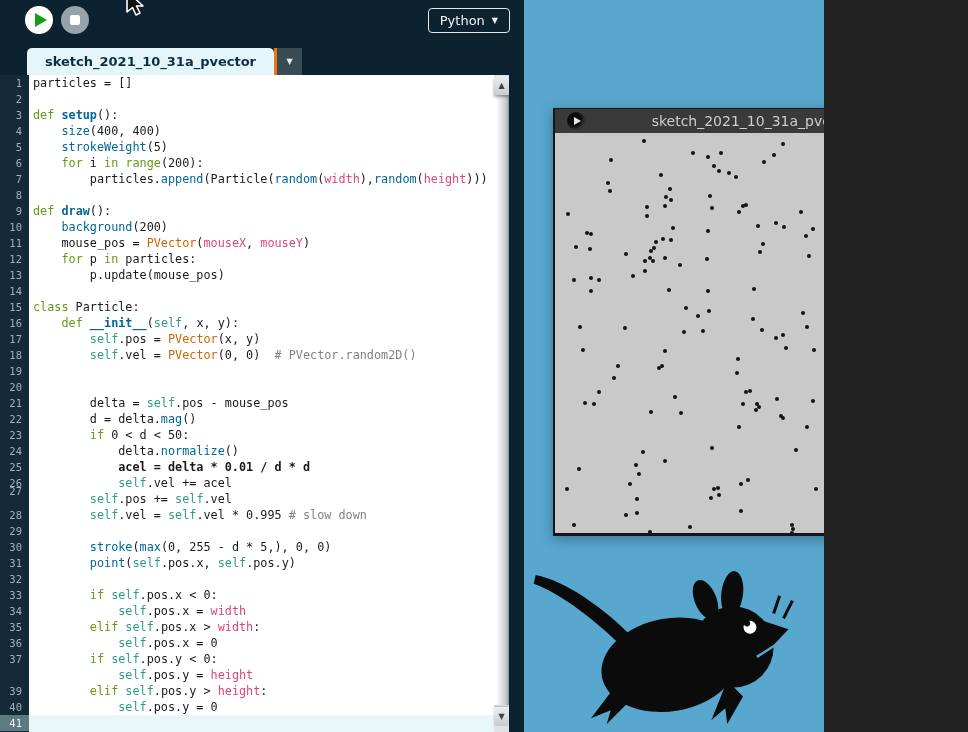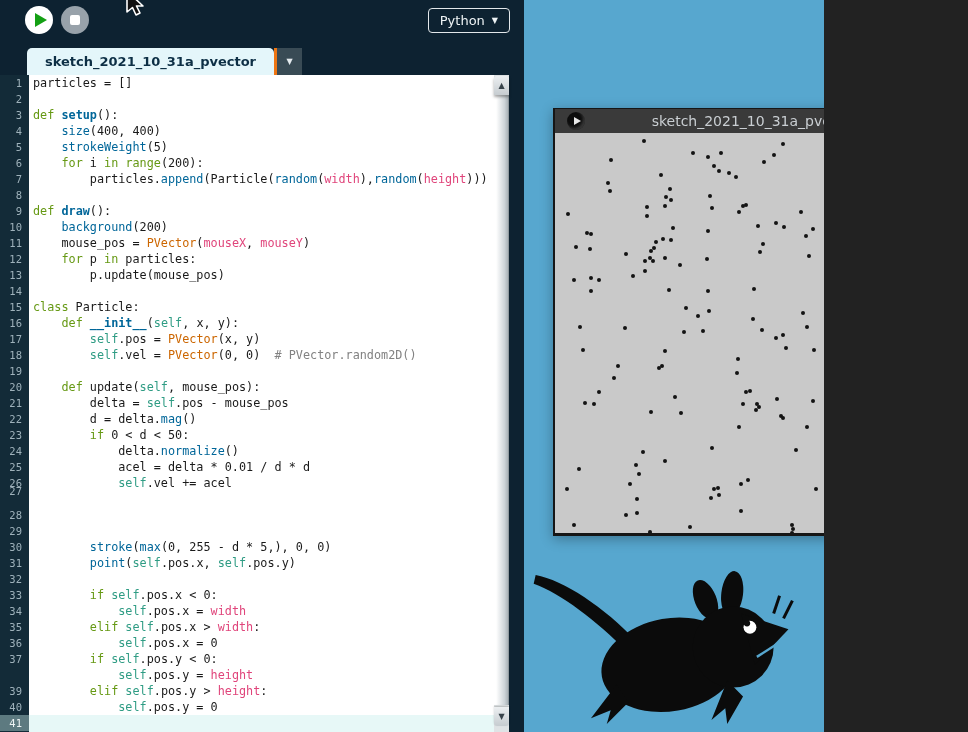--- a/index.html
+++ b/index.html
@@ -160,27 +160,28 @@
           <div class="code-line" style="top: 144px;"><span>    </span><span class="tok-f">background</span><span>(200)</span></div>
           <div class="code-line" style="top: 160px;"><span>    mouse_pos = </span><span class="tok-t">PVector</span><span>(</span><span class="tok-s">mouseX</span><span>, </span><span class="tok-s">mouseY</span><span>)</span></div>
           <div class="code-line" style="top: 176px;"><span>    </span><span class="tok-k">for</span><span> p </span><span class="tok-k">in</span><span> particles:</span></div>
           <div class="code-line" style="top: 192px;"><span>        p.update(mouse_pos)</span></div>
           <div class="code-line" style="top: 208px;"></div>
           <div class="code-line" style="top: 224px;"><span class="tok-k">class</span><span> Particle:</span></div>
           <div class="code-line" style="top: 240px;"><span>    </span><span class="tok-k">def</span><span> </span><span class="tok-d">__init__</span><span>(</span><span class="tok-e">self</span><span>, x, y):</span></div>
           <div class="code-line" style="top: 256px;"><span>        </span><span class="tok-e">self</span><span>.pos = </span><span class="tok-t">PVector</span><span>(x, y)</span></div>
           <div class="code-line" style="top: 272px;"><span>        </span><span class="tok-e">self</span><span>.vel = </span><span class="tok-t">PVector</span><span>(0, 0)  </span><span class="tok-c"># PVector.random2D()</span></div>
           <div class="code-line" style="top: 288px;"></div>
-          <div class="code-line" style="top: 304px;"><span>    </span><span class="tok-k">def</span><span> update(</span><span class="tok-e">self</span><span>, mouse_pos):</span></div>
           <div class="code-line" style="top: 320px;"><span>        delta = </span><span class="tok-e">self</span><span>.pos - mouse_pos</span></div>
           <div class="code-line" style="top: 336px;"><span>        d = delta.</span><span class="tok-f">mag</span><span>()</span></div>
           <div class="code-line" style="top: 352px;"><span>        </span><span class="tok-k">if</span><span> 0 &lt; d &lt; 50:</span></div>
           <div class="code-line" style="top: 368px;"><span>            delta.</span><span class="tok-f">normalize</span><span>()</span></div>
-          <div class="code-line" style="top: 384px;"><span>            acel = delta * 0.01 / d * d</span></div>
+          <div class="code-line" style="top: 384px; font-weight: bold;"><span>            acel = delta * 0.01 / d * d</span></div>
           <div class="code-line" style="top: 400px;"><span>            </span><span class="tok-e">self</span><span>.vel += acel</span></div>
+          <div class="code-line" style="top: 416px;"><span>        </span><span class="tok-e">self</span><span>.pos += </span><span class="tok-e">self</span><span>.vel</span></div>
+          <div class="code-line" style="top: 432px;"><span>        </span><span class="tok-e">self</span><span>.vel = </span><span class="tok-e">self</span><span>.vel * 0.995 </span><span class="tok-c"># slow down</span></div>
           <div class="code-line" style="top: 448px;"></div>
           <div class="code-line" style="top: 464px;"><span>        </span><span class="tok-f">stroke</span><span>(</span><span class="tok-f">max</span><span>(0, 255 - d * 5,), 0, 0)</span></div>
           <div class="code-line" style="top: 480px;"><span>        </span><span class="tok-f">point</span><span>(</span><span class="tok-e">self</span><span>.pos.x, </span><span class="tok-e">self</span><span>.pos.y)</span></div>
           <div class="code-line" style="top: 496px;"></div>
           <div class="code-line" style="top: 512px;"><span>        </span><span class="tok-k">if</span><span> </span><span class="tok-e">self</span><span>.pos.x &lt; 0:</span></div>
           <div class="code-line" style="top: 528px;"><span>            </span><span class="tok-e">self</span><span>.pos.x = </span><span class="tok-s">width</span></div>
           <div class="code-line" style="top: 544px;"><span>        </span><span class="tok-k">elif</span><span> </span><span class="tok-e">self</span><span>.pos.x &gt; </span><span class="tok-s">width</span><span>:</span></div>
           <div class="code-line" style="top: 560px;"><span>            </span><span class="tok-e">self</span><span>.pos.x = 0</span></div>
           <div class="code-line" style="top: 576px;"><span>        </span><span class="tok-k">if</span><span> </span><span class="tok-e">self</span><span>.pos.y &lt; 0:</span></div>
           <div class="code-line" style="top: 592px;"><span>            </span><span class="tok-e">self</span><span>.pos.y = </span><span class="tok-s">height</span></div>

